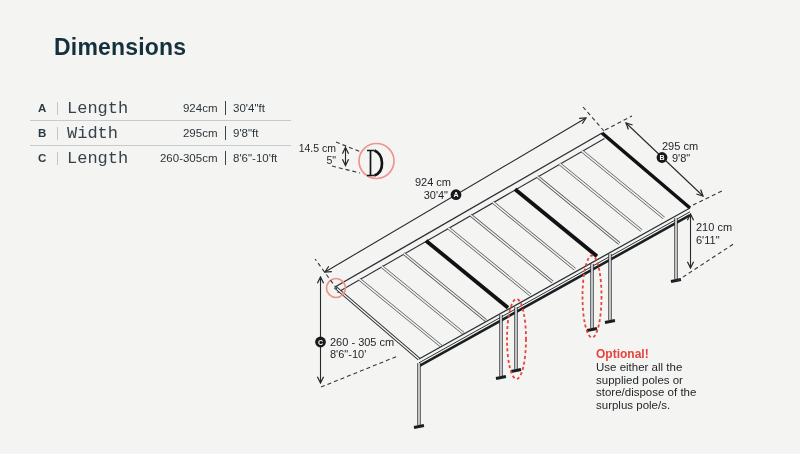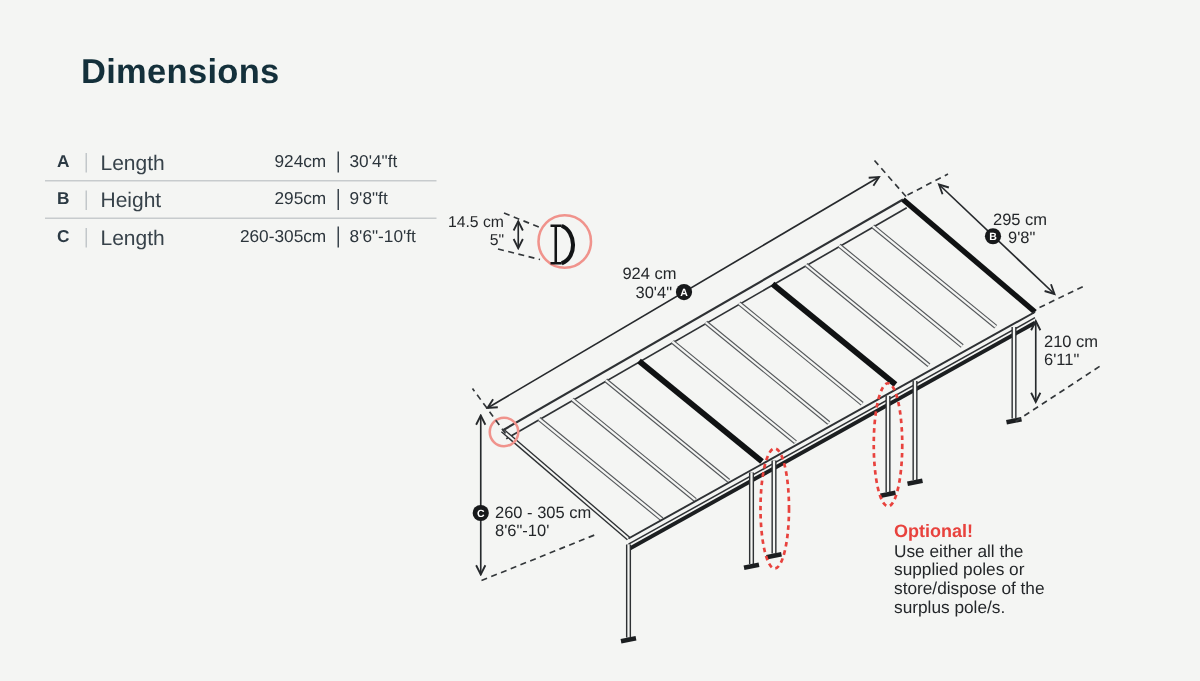--- a/index.html
+++ b/index.html
@@ -12,21 +12,21 @@
   .page-title{
     position:absolute;left:30px;top:34px;
     font-size:23px;font-weight:700;color:#14303b;letter-spacing:.2px;margin-left:24px;
   }
   
   .spec-table{position:absolute;left:30px;top:96px;width:261px;}
   .spec-row{display:flex;align-items:center;height:24px;}
   .spec-row + .spec-row{border-top:1px solid #c7cbcd;}
   .spec-letter{width:17px;padding-left:8px;font-size:11.5px;font-weight:700;color:#2c3a44;}
   .div-light{width:1px;height:13px;background:#c2c7ca;margin:0 9px 0 2px;flex:none;}
-  .spec-label{flex:1;font-size:14px;color:#37424a;}
+  .spec-label{flex:1;font-size:17px;color:#37424a;font-family:Liberation Mono, monospace;}
   .spec-metric{font-size:11.5px;color:#2c353c;text-align:center;}
   .div-dark{width:1.5px;height:14px;background:#3a454d;margin:0 7px;flex:none;}
   .spec-imperial{width:58px;font-size:11.5px;color:#2c353c;}
   
   svg.diagram{position:absolute;left:0;top:0;}
   svg text{font-family:"Liberation Sans",sans-serif;fill:#24272a;}
   .t11{font-size:11px;}
   .t10{font-size:10.5px;}
   .note-line{font-size:11.5px;}
   .note-head{font-size:12px;fill:#e8423d;font-weight:700;}
@@ -42,21 +42,21 @@
     <span class="spec-letter">A</span>
     <span class="div-light"></span>
     <span class="spec-label">Length</span>
     <span class="spec-metric">924cm</span>
     <span class="div-dark"></span>
     <span class="spec-imperial">30'4"ft</span>
   </div>
   <div class="spec-row">
     <span class="spec-letter">B</span>
     <span class="div-light"></span>
-    <span class="spec-label">Height</span>
+    <span class="spec-label">Width</span>
     <span class="spec-metric">295cm</span>
     <span class="div-dark"></span>
     <span class="spec-imperial">9'8"ft</span>
   </div>
   <div class="spec-row">
     <span class="spec-letter">C</span>
     <span class="div-light"></span>
     <span class="spec-label">Length</span>
     <span class="spec-metric">260-305cm</span>
     <span class="div-dark"></span>

